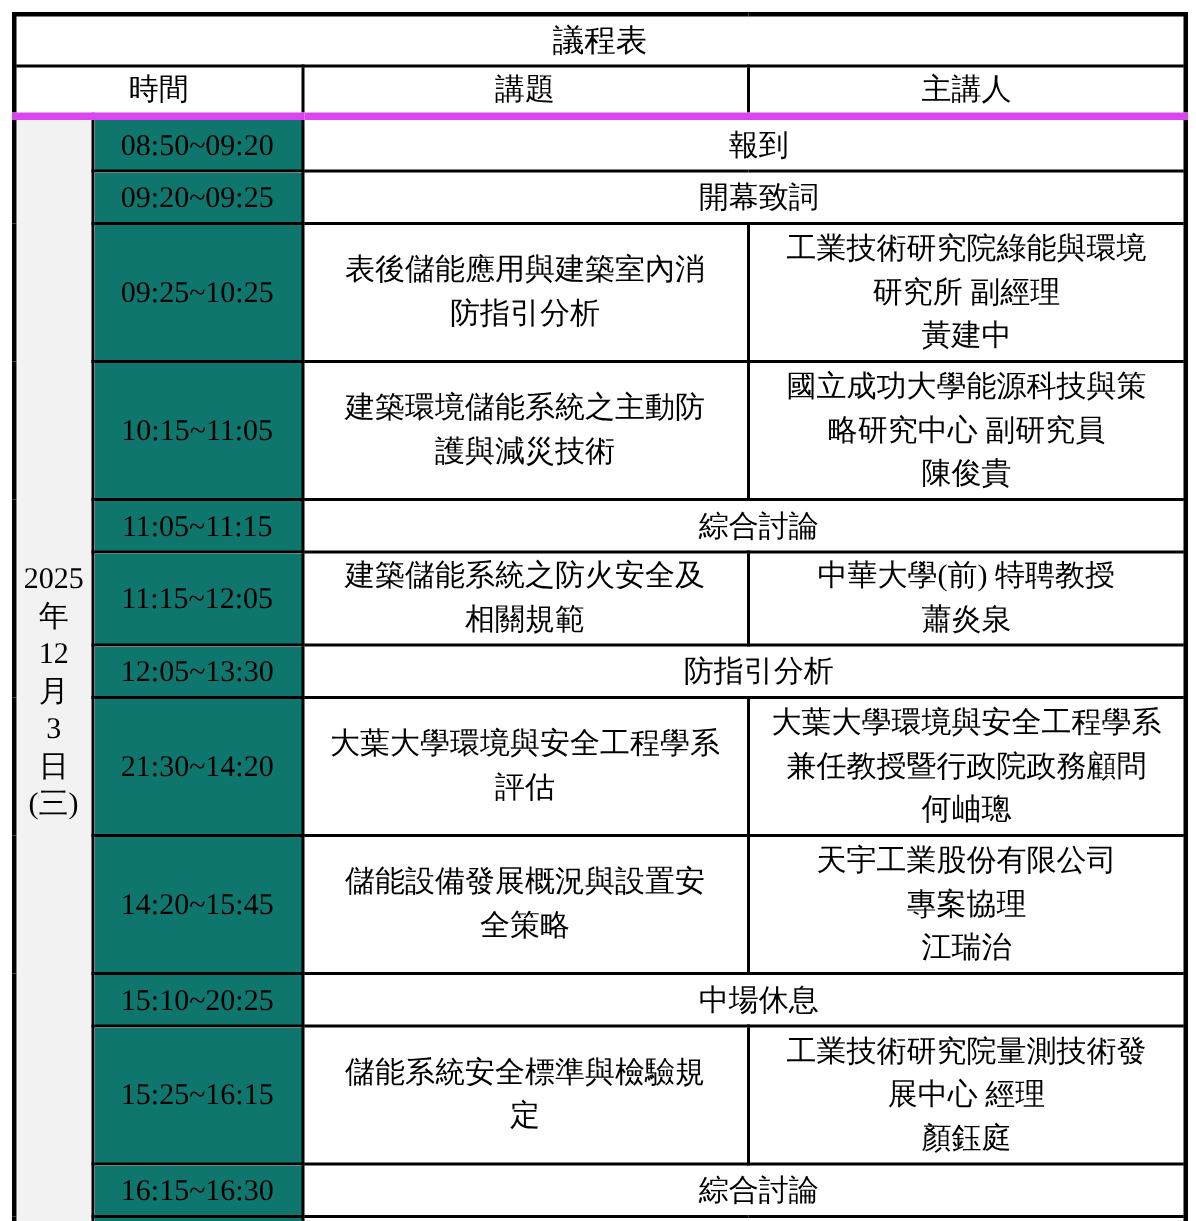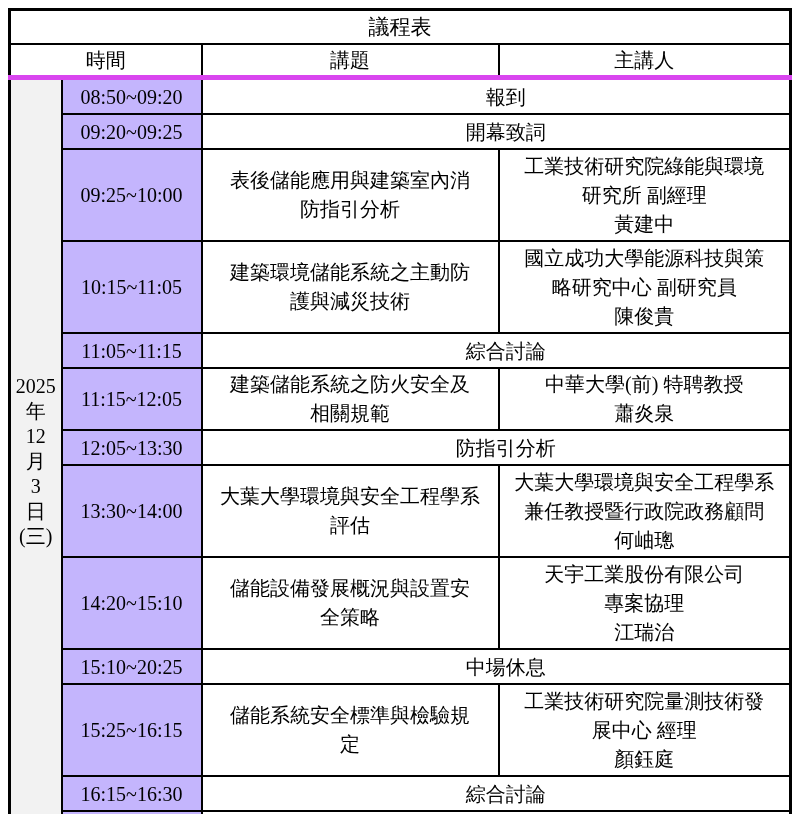--- a/index.html
+++ b/index.html
@@ -42,21 +42,21 @@
     height: 28px;
     border-bottom: 5px solid #d946ef;
   }
   td.date-cell {
     background: #f2f2f2;
     font-size: 20px;
     line-height: 25px;
     padding: 0 2px;
   }
   td.time-cell {
-    background: #c4b5fd;
+    background: #0f766e;
     white-space: nowrap;
   }
   td.topic-cell, td.speaker-cell {
     line-height: 29px;
   }
   td.merged-cell {
     line-height: 26px;
     padding-left: 24px;
   }
   
@@ -100,21 +100,21 @@
     <td class="time-cell">08:50~09:20</td>
     <td class="merged-cell" colspan="2">報到</td>
   </tr>
 
   <tr class="r-s">
     <td class="time-cell">09:20~09:25</td>
     <td class="merged-cell" colspan="2">開幕致詞</td>
   </tr>
 
   <tr class="r-l">
-    <td class="time-cell">09:25~10:00</td>
+    <td class="time-cell">09:25~10:25</td>
     <td class="topic-cell">
           <div>表後儲能應用與建築室內消</div>
           <div>防指引分析</div>
         </td>
     <td class="speaker-cell">
           <div>工業技術研究院綠能與環境</div>
           <div>研究所 副經理</div>
           <div>黃建中</div>
         </td>
   </tr>
@@ -148,34 +148,34 @@
           <div>蕭炎泉</div>
         </td>
   </tr>
 
   <tr class="r-s">
     <td class="time-cell">12:05~13:30</td>
     <td class="merged-cell" colspan="2">防指引分析</td>
   </tr>
 
   <tr class="r-l">
-    <td class="time-cell">13:30~14:00</td>
+    <td class="time-cell">21:30~14:20</td>
     <td class="topic-cell">
           <div>大葉大學環境與安全工程學系</div>
           <div>評估</div>
         </td>
     <td class="speaker-cell">
           <div>大葉大學環境與安全工程學系</div>
           <div>兼任教授暨行政院政務顧問</div>
           <div>何岫璁</div>
         </td>
   </tr>
 
   <tr class="r-l">
-    <td class="time-cell">14:20~15:10</td>
+    <td class="time-cell">14:20~15:45</td>
     <td class="topic-cell">
           <div>儲能設備發展概況與設置安</div>
           <div>全策略</div>
         </td>
     <td class="speaker-cell">
           <div>天宇工業股份有限公司</div>
           <div>專案協理</div>
           <div>江瑞治</div>
         </td>
   </tr>

